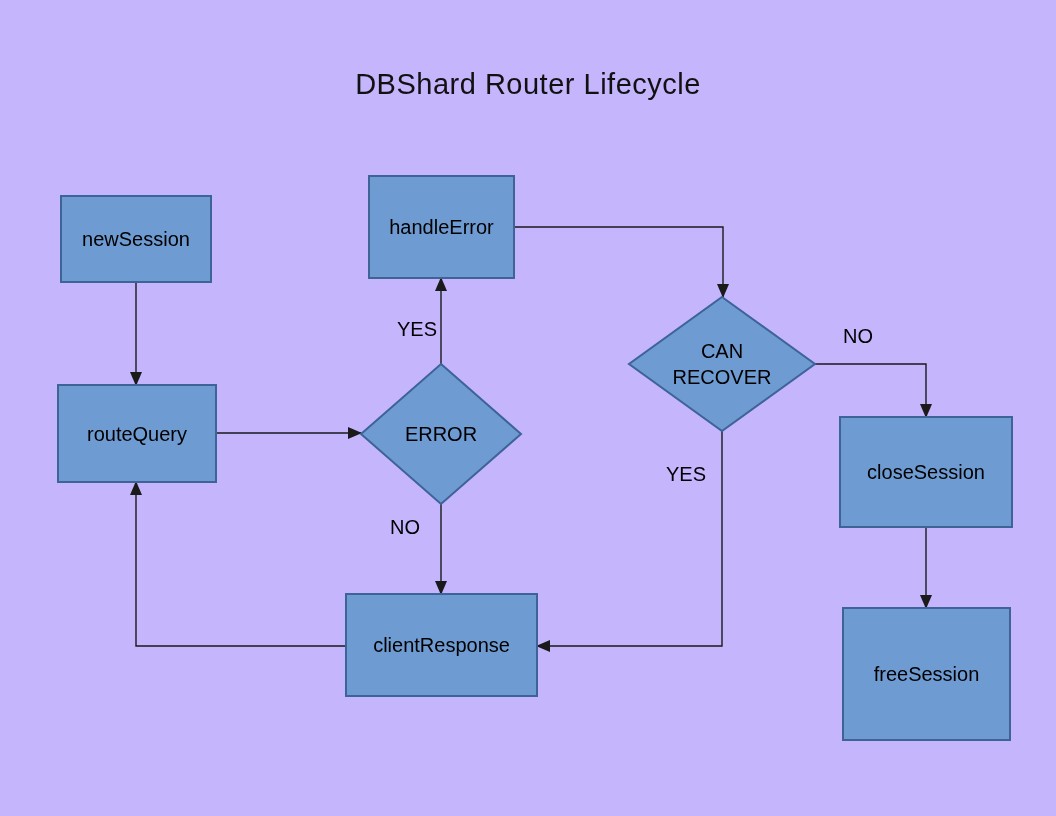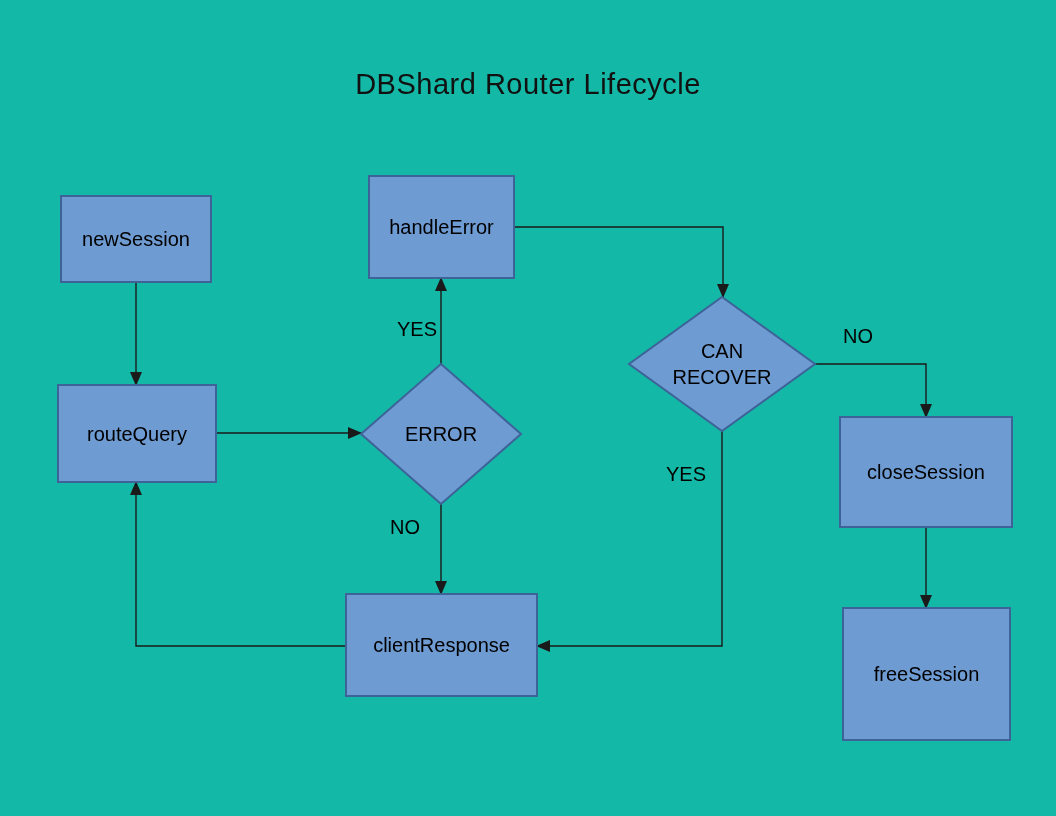--- a/index.html
+++ b/index.html
@@ -5,21 +5,21 @@
   html, body {
     margin: 0;
     padding: 0;
     background: #ffffff;
     font-family: "Liberation Sans", sans-serif;
   }
   .stage {
     position: relative;
     width: 1056px;
     height: 816px;
-    background: #14b8a6;
+    background: #c4b5fd;
     overflow: hidden;
   }
   .title {
     position: absolute;
     top: 68px;
     left: 0;
     width: 100%;
     text-align: center;
     font-size: 29px;
     color: #111111;

